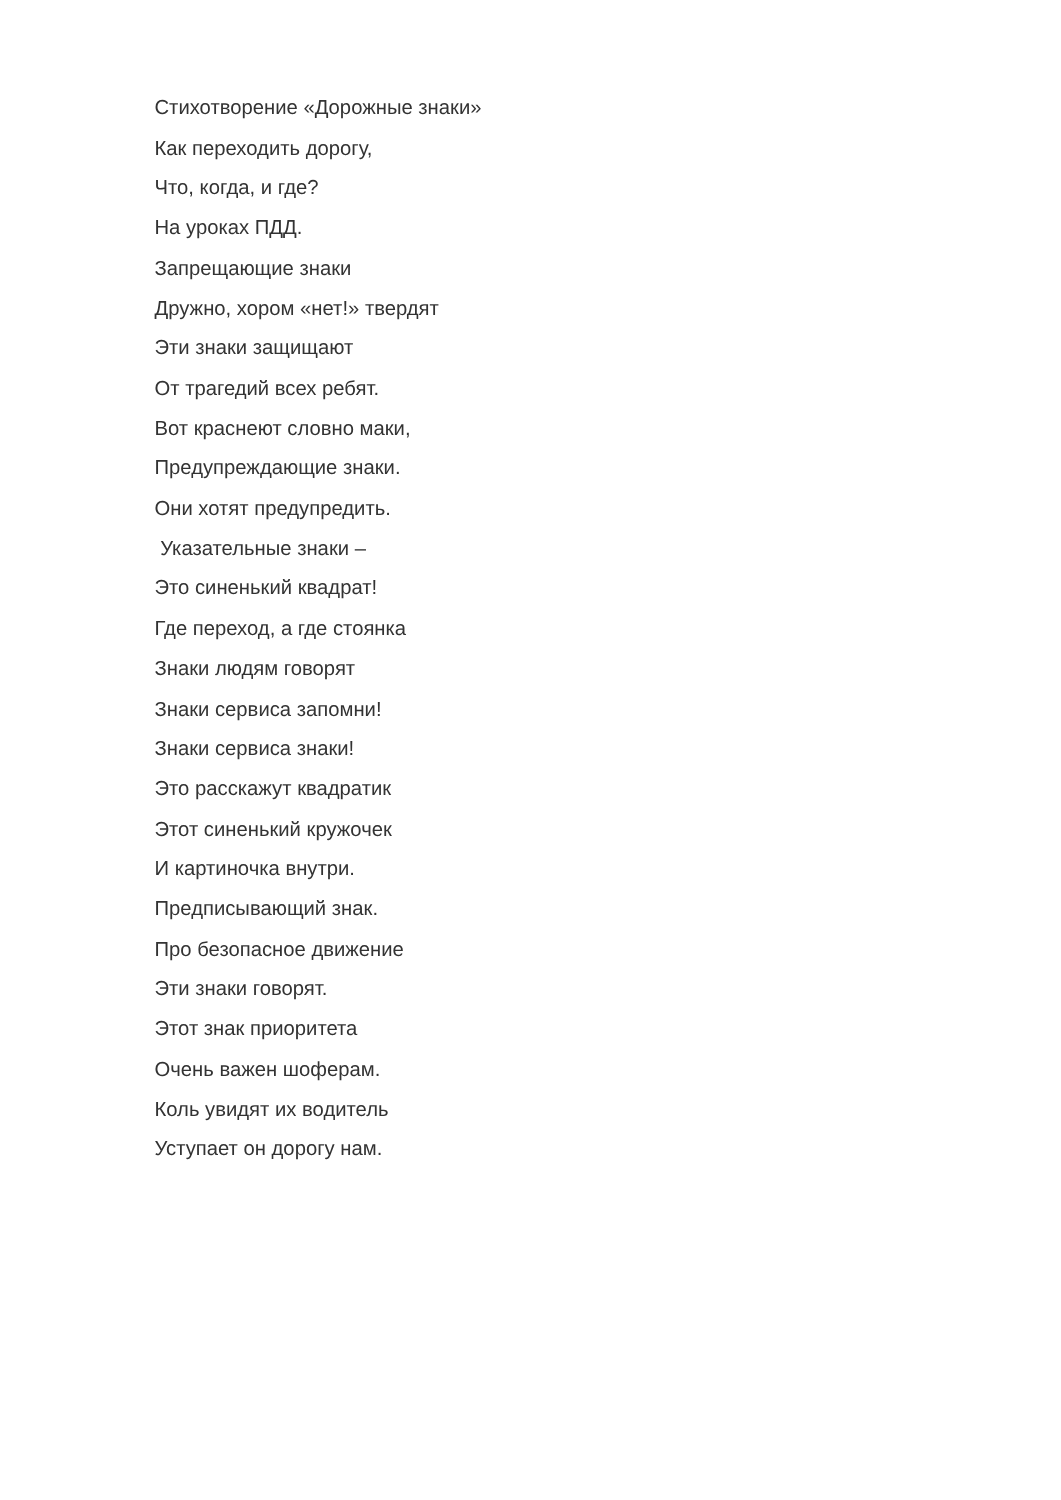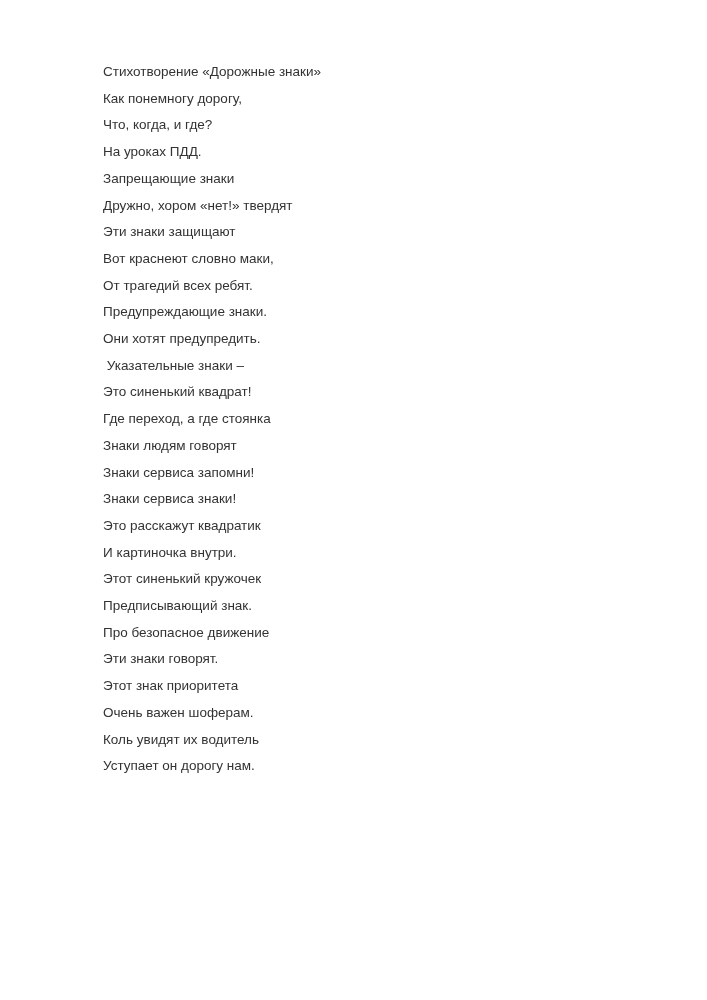--- a/index.html
+++ b/index.html
@@ -33,58 +33,58 @@
   }
 </style>
 </head>
 <body>
 
 <div class="page">
   <div class="poem">
 
       <p class="poem-line">Стихотворение «Дорожные знаки»</p>
 
-      <p class="poem-line">Как понемногу дорогу,</p>
+      <p class="poem-line">Как переходить дорогу,</p>
 
       <p class="poem-line">Что, когда, и где?</p>
 
 
       <p class="poem-line">На уроках ПДД.</p>
 
       <p class="poem-line">Запрещающие знаки</p>
 
       <p class="poem-line">Дружно, хором «нет!» твердят</p>
 
       <p class="poem-line">Эти знаки защищают</p>
 
+      <p class="poem-line">От трагедий всех ребят.</p>
+
       <p class="poem-line">Вот краснеют словно маки,</p>
-
-      <p class="poem-line">От трагедий всех ребят.</p>
 
       <p class="poem-line">Предупреждающие знаки.</p>
 
       <p class="poem-line">Они хотят предупредить.</p>
 
       <p class="poem-line"> Указательные знаки –</p>
 
       <p class="poem-line">Это синенький квадрат!</p>
 
       <p class="poem-line">Где переход, а где стоянка</p>
 
       <p class="poem-line">Знаки людям говорят</p>
 
       <p class="poem-line">Знаки сервиса запомни!</p>
 
       <p class="poem-line">Знаки сервиса знаки!</p>
 
       <p class="poem-line">Это расскажут квадратик</p>
 
+      <p class="poem-line">Этот синенький кружочек</p>
+
       <p class="poem-line">И картиночка внутри.</p>
-
-      <p class="poem-line">Этот синенький кружочек</p>
 
       <p class="poem-line">Предписывающий знак.</p>
 
       <p class="poem-line">Про безопасное движение</p>
 
       <p class="poem-line">Эти знаки говорят.</p>
 
       <p class="poem-line">Этот знак приоритета</p>
 
       <p class="poem-line">Очень важен шоферам.</p>

